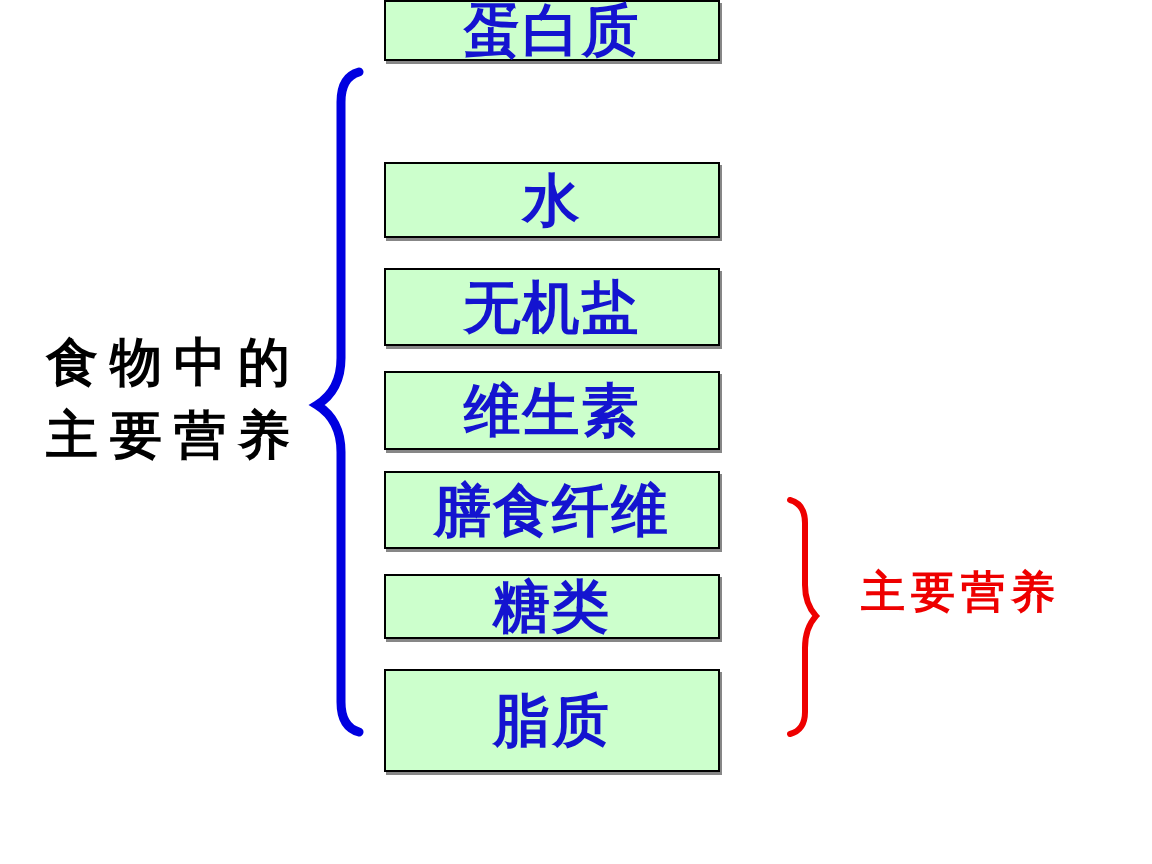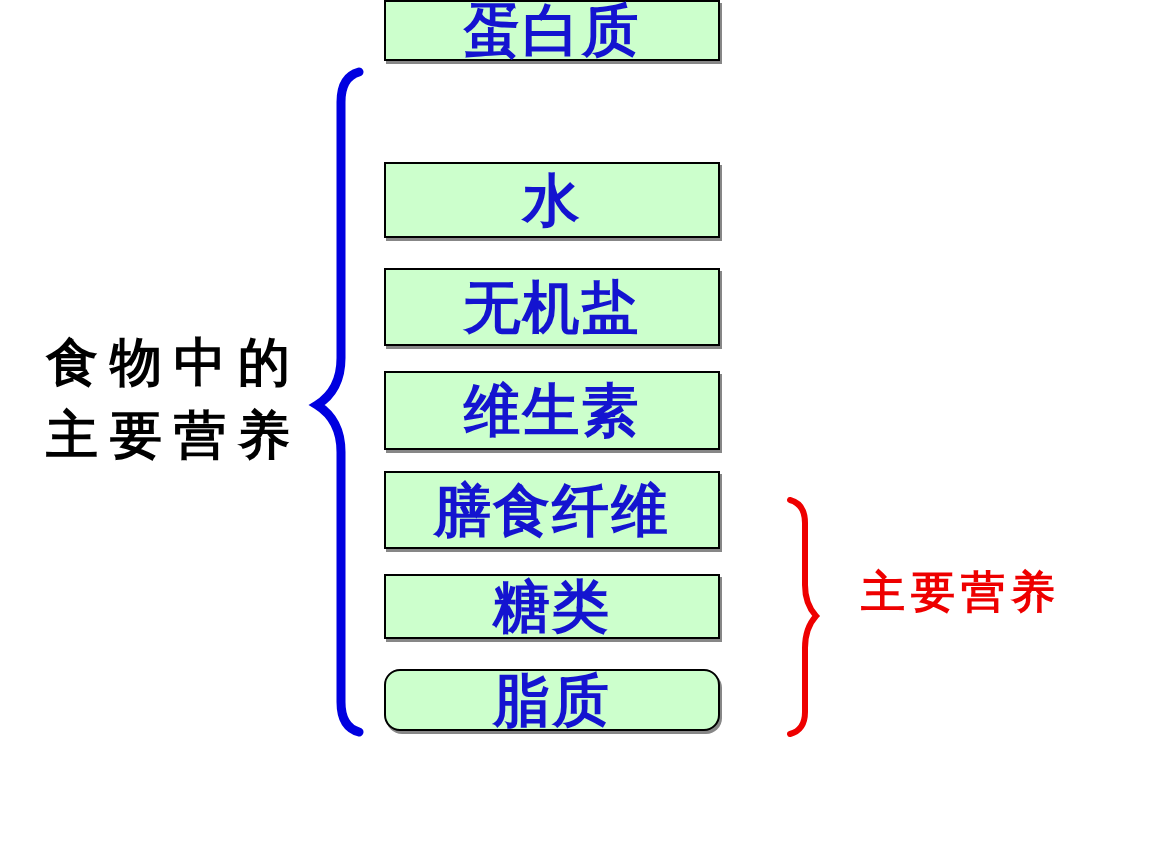--- a/index.html
+++ b/index.html
@@ -54,21 +54,21 @@
     display: flex;
     align-items: center;
     justify-content: center;
   }
   .box:nth-of-type(1) { top: 57px;  height: 77px; }
   .box:nth-of-type(2) { top: 162px; height: 76px; }
   .box:nth-of-type(3) { top: 268px; height: 78px; }
   .box:nth-of-type(4) { top: 371px; height: 79px; }
   .box:nth-of-type(5) { top: 471px; height: 78px; }
   .box:nth-of-type(6) { top: 574px; height: 65px; }
-  .box:nth-of-type(7) { top: 669px; height: 62px; border-radius: 16px; }
+  .box:nth-of-type(7) { top: 669px; height: 103px; }
 
   .box-label {
     color: #1414d0;
     font-family: "Liberation Sans", sans-serif;
     font-weight: bold;
     font-size: 57px;
     letter-spacing: 2px;
     white-space: nowrap;
     line-height: 1;
   }

